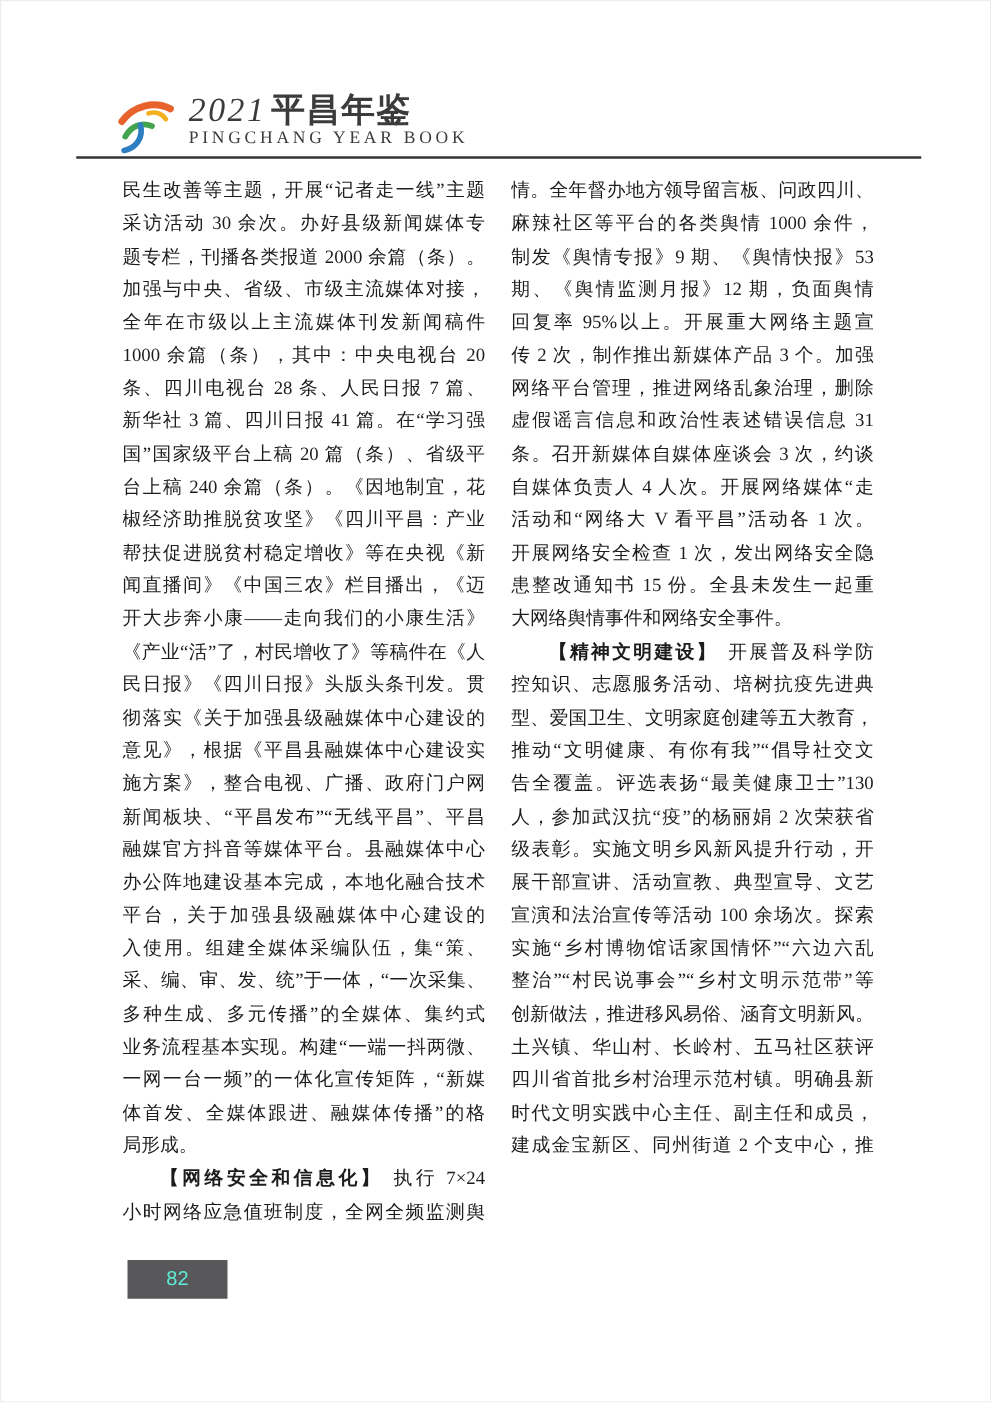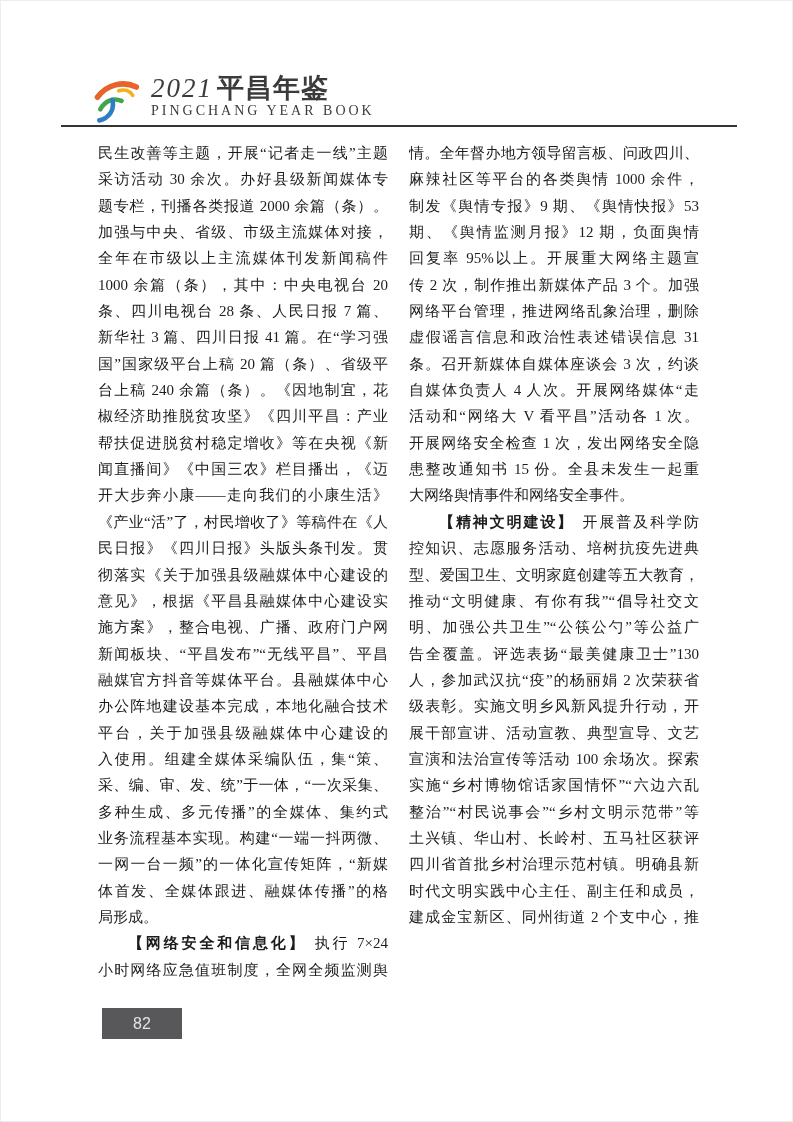--- a/index.html
+++ b/index.html
@@ -26,21 +26,21 @@
     height:26.35px;line-height:26.35px;white-space:nowrap;overflow:hidden;
     text-align:justify;text-align-last:justify;
   }
   .line.end{text-align-last:left;}
   .line.indent{text-indent:2em;}
   .line .head{font-weight:bold;}
   .line .head + span{margin-left:0.55em;}
   
   .page-badge{
     position:absolute;left:101px;top:1007px;width:80px;height:31px;
-    background:#58585a;color:#e5e5e5;display:flex;align-items:center;justify-content:center;
+    background:#58585a;color:#5eead4;display:flex;align-items:center;justify-content:center;
     font-family:"Liberation Sans","DejaVu Sans",sans-serif;font-size:16px;
   }
 </style>
 </head>
 <body>
 
 <div class="page">
 
   <div class="brand">
     <svg width="50" height="46" viewBox="0 0 54 48" aria-hidden="true">
@@ -104,28 +104,28 @@
       <div class="line"><span>条。召开新媒体自媒体座谈会 3 次，约谈</span></div>
       <div class="line"><span>自媒体负责人 4 人次。开展网络媒体“走</span></div>
       <div class="line"><span>活动和“网络大 V 看平昌”活动各 1 次。</span></div>
       <div class="line"><span>开展网络安全检查 1 次，发出网络安全隐</span></div>
       <div class="line"><span>患整改通知书 15 份。全县未发生一起重</span></div>
       <div class="line end"><span>大网络舆情事件和网络安全事件。</span></div>
       <div class="line indent"><span class="head">【精神文明建设】</span><span>开展普及科学防</span></div>
       <div class="line"><span>控知识、志愿服务活动、培树抗疫先进典</span></div>
       <div class="line"><span>型、爱国卫生、文明家庭创建等五大教育，</span></div>
       <div class="line"><span>推动“文明健康、有你有我”“倡导社交文</span></div>
-      <div class="line"><span>明、加强公共卫生”“公筷公勺”等公益广</span></div>
       <div class="line"><span>告全覆盖。评选表扬“最美健康卫士”130</span></div>
       <div class="line"><span>人，参加武汉抗“疫”的杨丽娟 2 次荣获省</span></div>
       <div class="line"><span>级表彰。实施文明乡风新风提升行动，开</span></div>
       <div class="line"><span>展干部宣讲、活动宣教、典型宣导、文艺</span></div>
       <div class="line"><span>宣演和法治宣传等活动 100 余场次。探索</span></div>
       <div class="line"><span>实施“乡村博物馆话家国情怀”“六边六乱</span></div>
       <div class="line"><span>整治”“村民说事会”“乡村文明示范带”等</span></div>
+      <div class="line"><span>创新做法，推进移风易俗、涵育文明新风。</span></div>
       <div class="line"><span>土兴镇、华山村、长岭村、五马社区获评</span></div>
       <div class="line"><span>四川省首批乡村治理示范村镇。明确县新</span></div>
       <div class="line"><span>时代文明实践中心主任、副主任和成员，</span></div>
       <div class="line"><span>建成金宝新区、同州街道 2 个支中心，推</span></div>
     </div>
 
   <div class="page-badge" style="background-color: rgb(88, 88, 90);">
     <span>82</span>
   </div>
 

